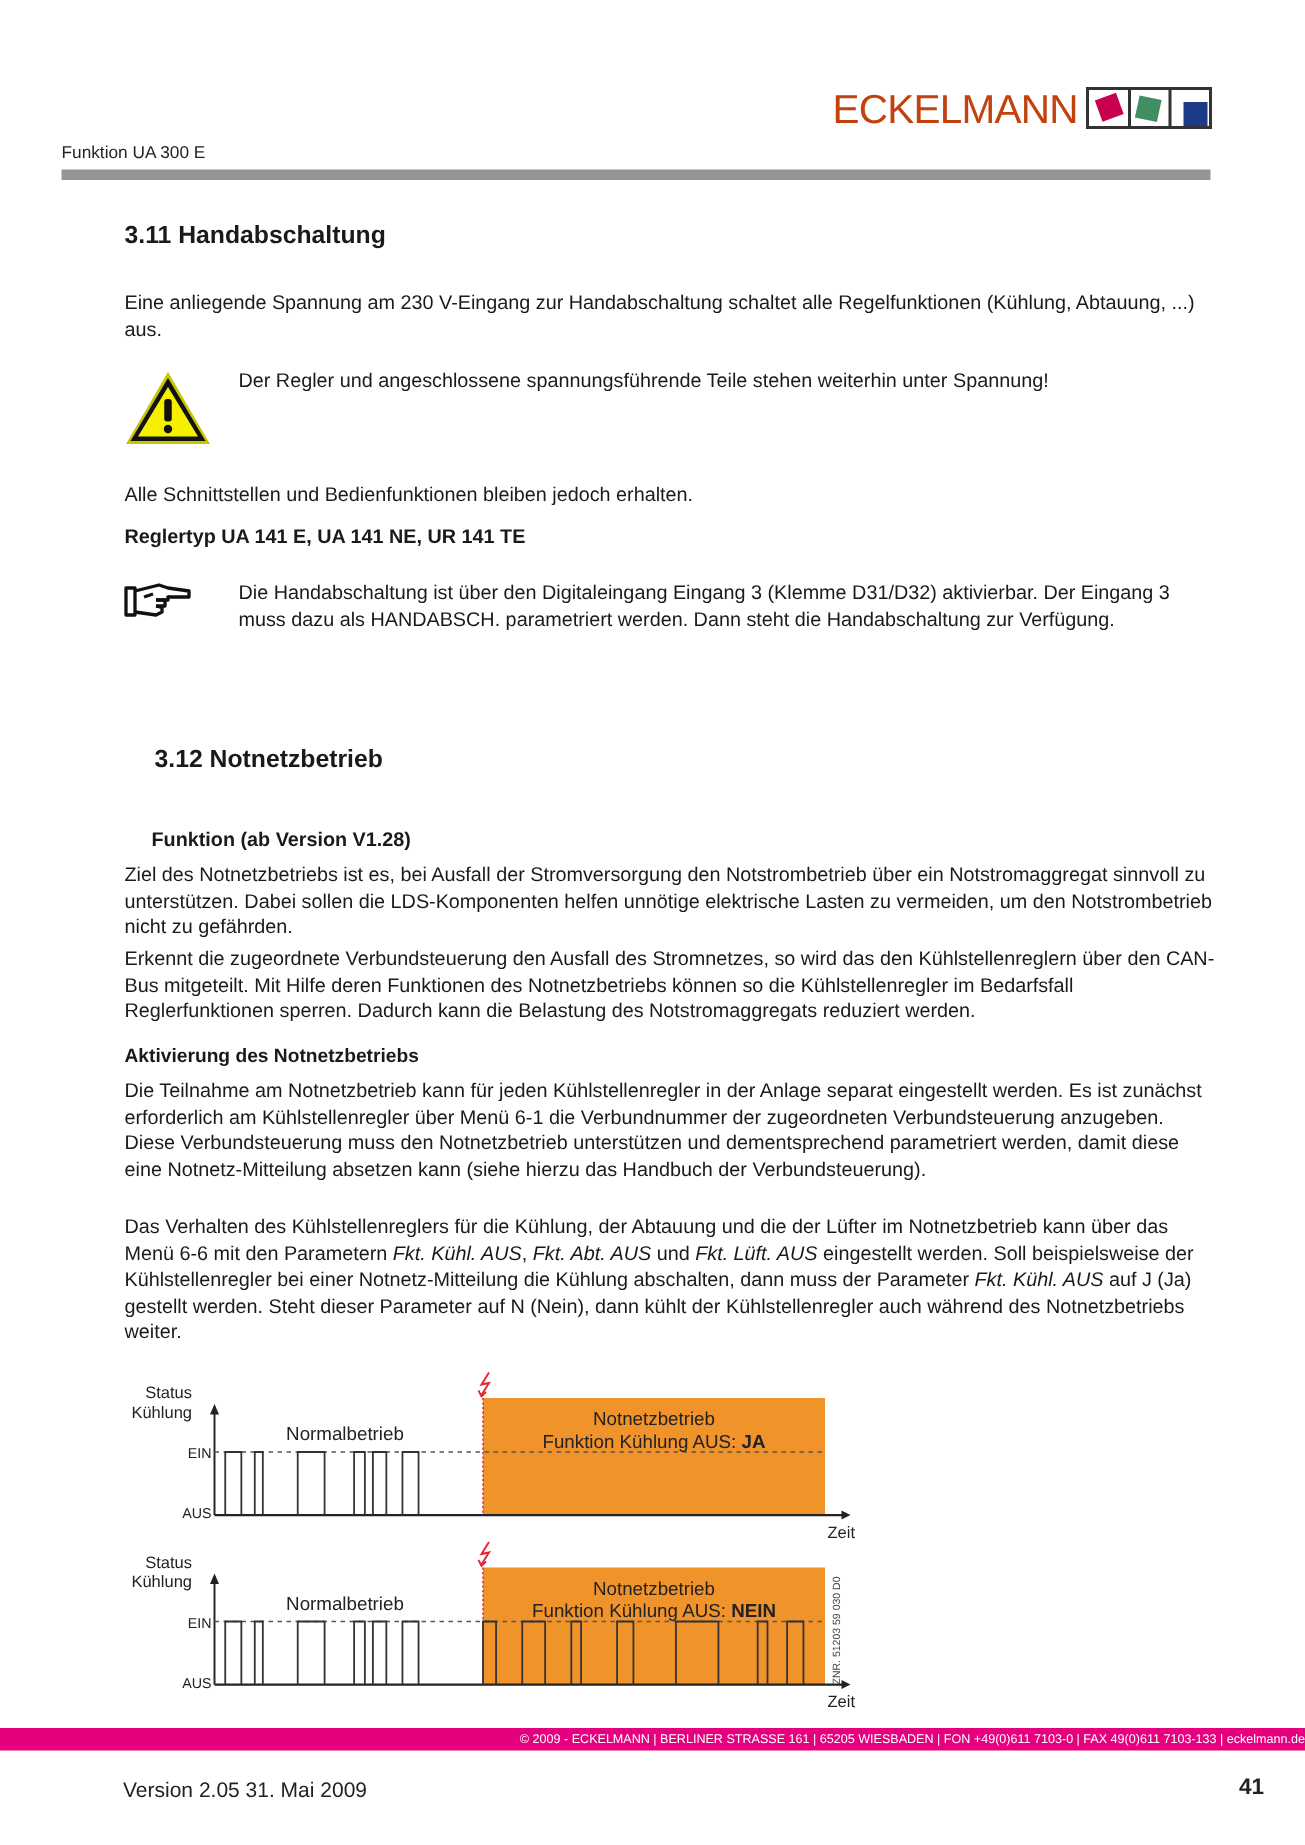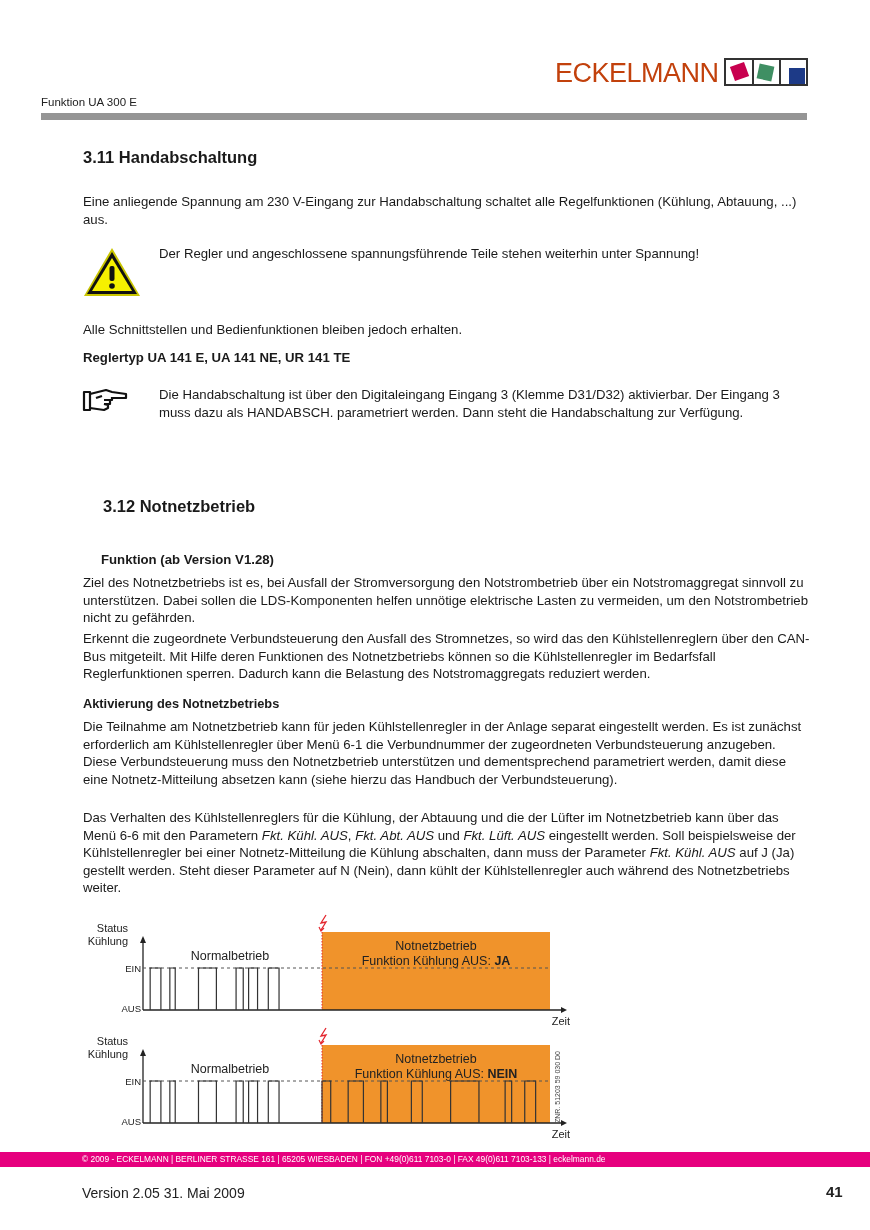--- a/index.html
+++ b/index.html
@@ -8,21 +8,21 @@
   .abs { position: absolute; }
   .logo-text { left: 555px; top: 58px; font-size: 27px; letter-spacing: -0.5px; color: #c2410c; font-family: "Liberation Sans", sans-serif; }
   .logo-boxes { left: 724px; top: 58px; width: 84px; height: 28px; border: 2px solid #333; box-sizing: border-box; }
   .logo-sep { position: absolute; top: 0; bottom: 0; width: 2px; background: #333; }
   .header-label { left: 41px; top: 96px; font-size: 11.5px; color: #222; }
   .header-rule { left: 41px; top: 113px; width: 766px; height: 7px; background: #959595; }
   h2 { margin: 0; font-size: 16.5px; font-weight: bold; position: absolute; }
   .p { position: absolute; font-size: 13.2px; line-height: 17.6px; width: 728px; }
   .sub { position: absolute; font-size: 13.2px; font-weight: bold; }
   .note { position: absolute; left: 159px; width: 650px; font-size: 13.2px; line-height: 17.6px; }
-  .footer-bar { left: 0; top: 1152px; width: 870px; height: 15px; background: #e6007e; color: #fff; font-size: 8.4px; line-height: 15px; }
+  .footer-bar { left: 0; top: 1152px; width: 870px; height: 15px; background: #e6007e; color: #fff; font-size: 8.4px; line-height: 15px; text-align: right; }
   .footer-bar span { padding-left: 82px; }
   .version { left: 82px; top: 1185px; font-size: 14px; color: #222; }
   .pagenum { left: 826px; top: 1183px; font-size: 15px; color: #222; font-weight: bold; }
   svg text { font-family: "Liberation Sans", sans-serif; }
 </style>
 </head>
 <body>
 
 <div class="abs logo-text">ECKELMANN</div>
 <div class="abs logo-boxes">

